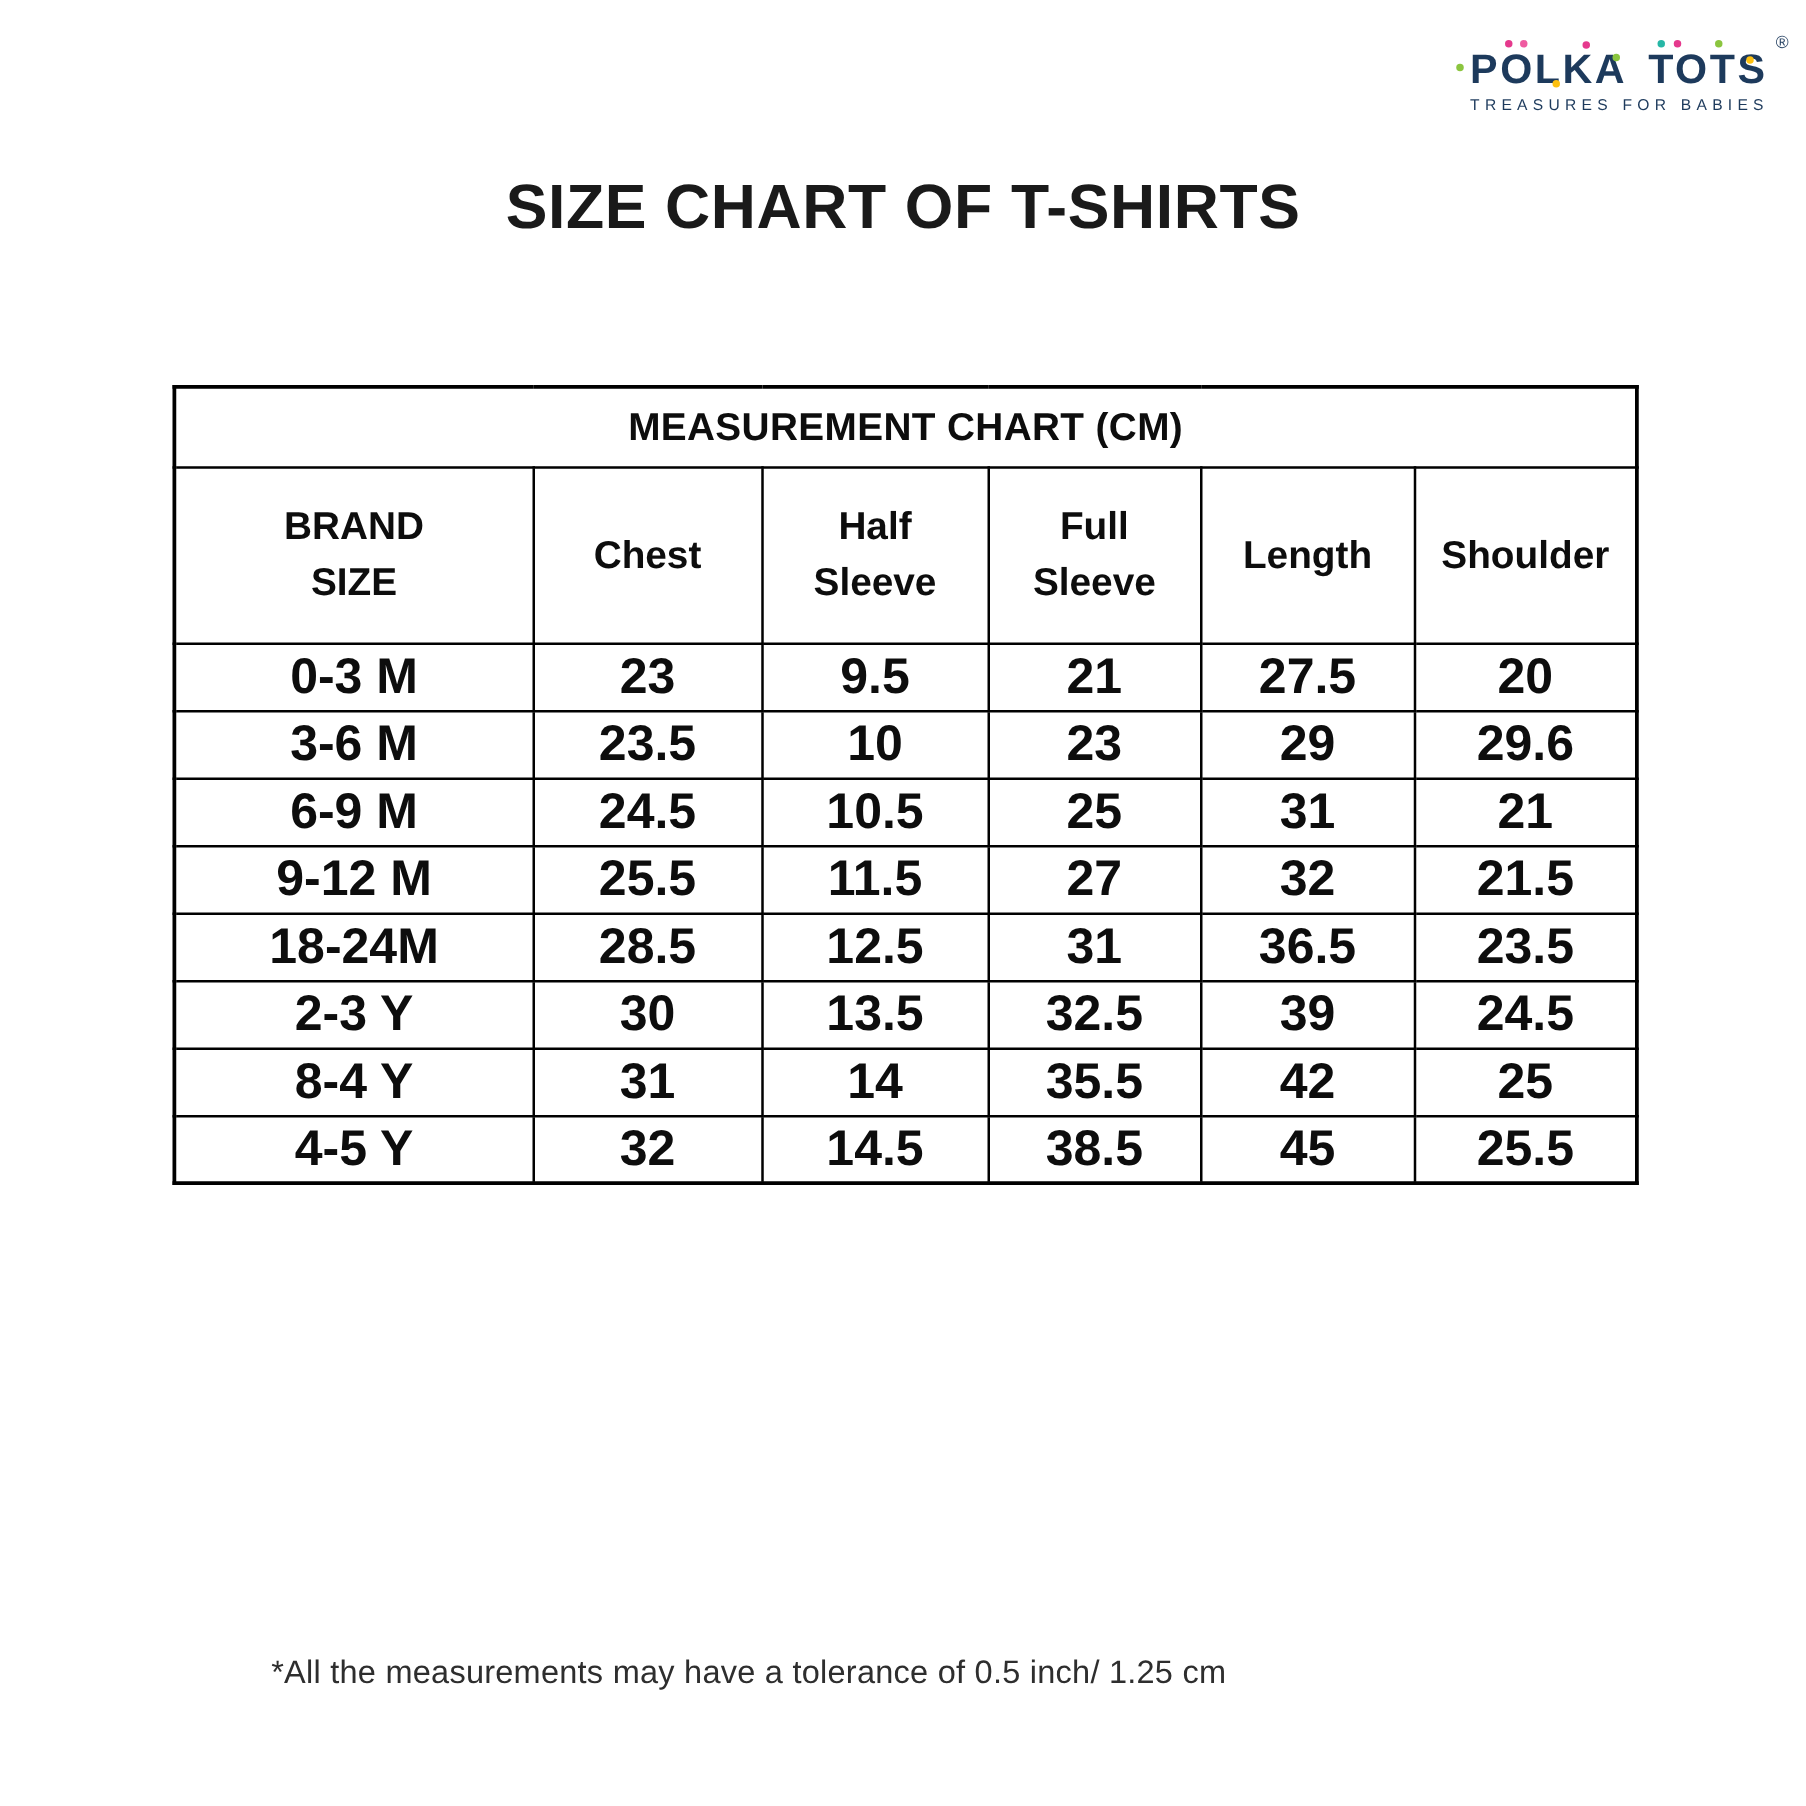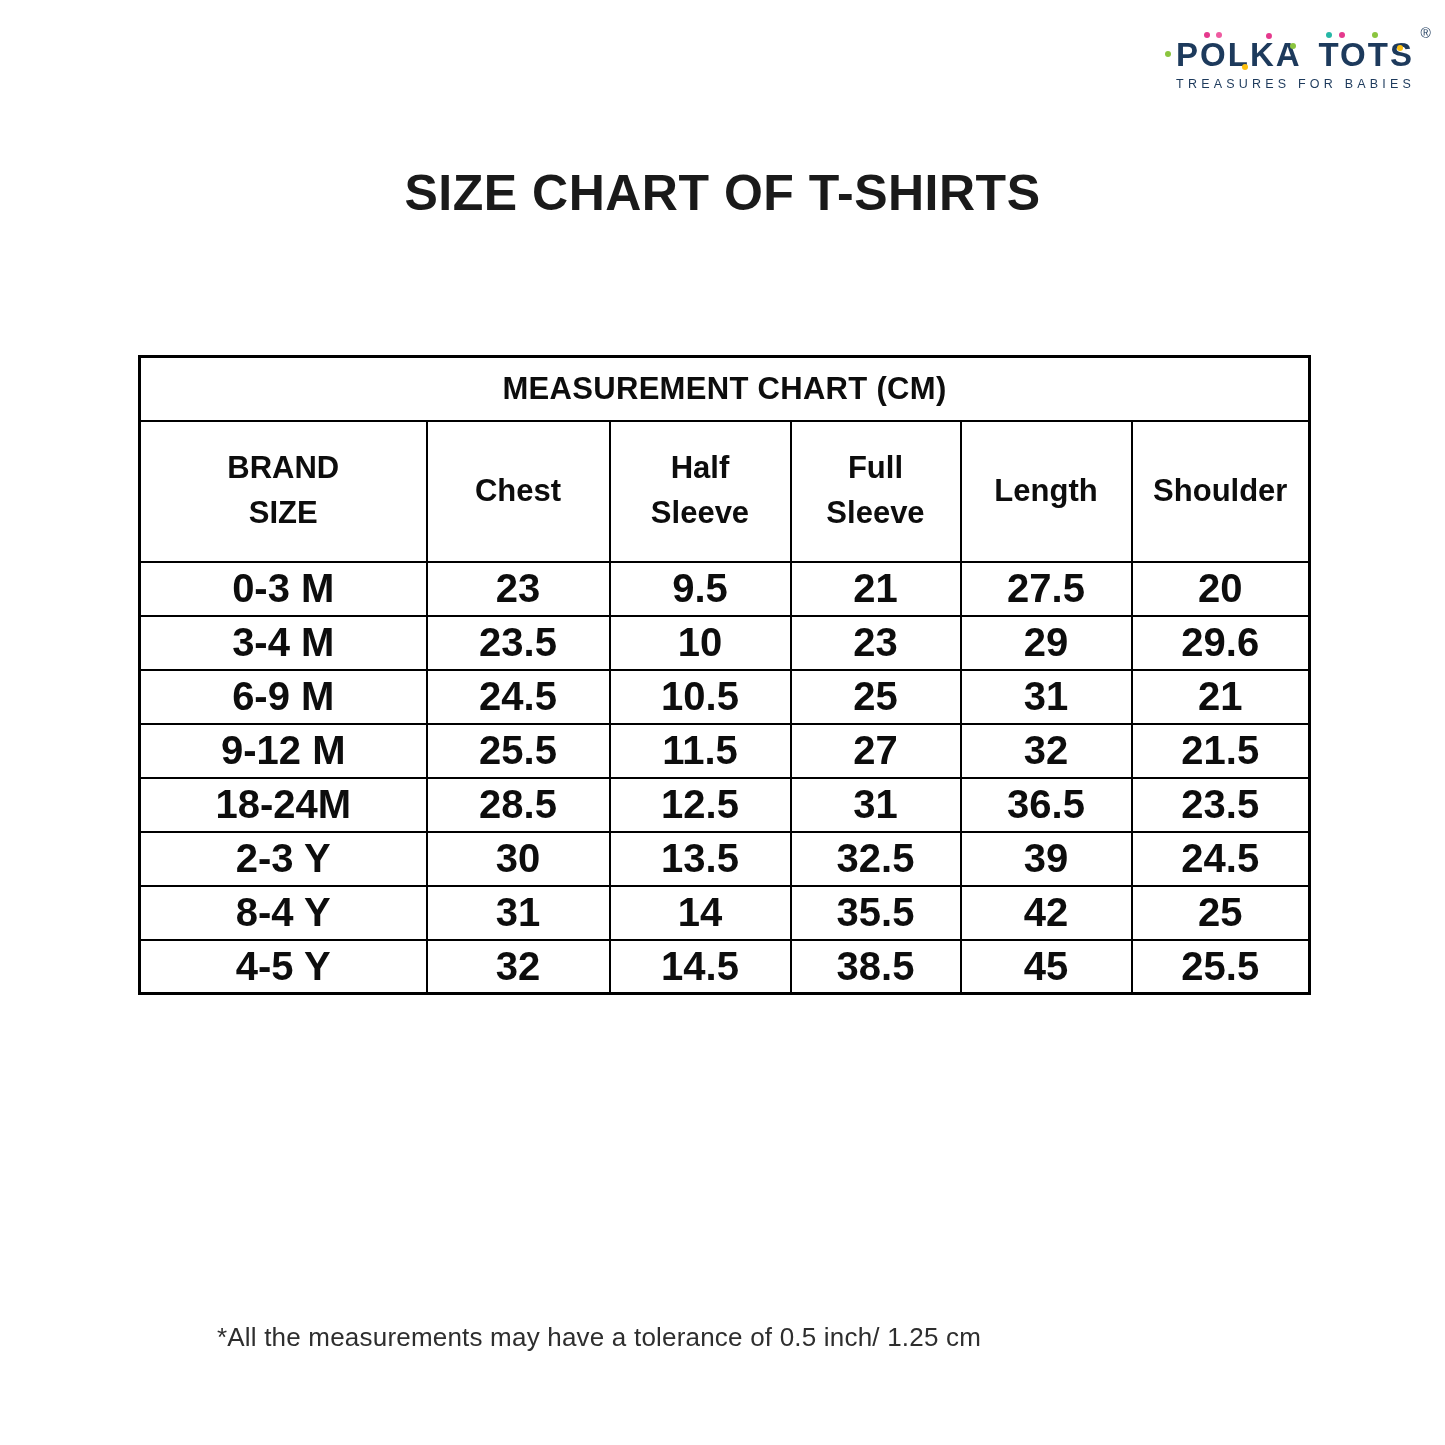--- a/index.html
+++ b/index.html
@@ -36,33 +36,33 @@
   .d9 {left:196px; top:-2px; background:#8bc53f;}
   .d10{left:221px; top:11px; background:#fdc010;}
   .logo-tagline {
     margin-top:6px;
     font-size:12.5px; font-weight:400; color:#1d3a5c;
     letter-spacing:4.2px; white-space:nowrap;
   }
 
   
   .title {
-    position:absolute; top:168px; left:0; width:1445px;
+    position:absolute; top:140px; left:0; width:1445px;
     text-align:center;
     font-size:50px; line-height:50px; font-weight:700;
     letter-spacing:0.5px; color:#1a1a1a;
   }
 
   
   .size-table {
     position:absolute; left:138px; top:308px;
     width:1170px;
     border-collapse:collapse; table-layout:fixed;
     border:3px solid #000;
-    text-align:center; color:#0d0d0d;margin-top:47px;
+    text-align:center; color:#0d0d0d;
   }
   .size-table th, .size-table td {
     border:2px solid #000;
     vertical-align:middle;
     padding:0;
   }
   .caption-row th { height:64px; font-size:31px; font-weight:700; letter-spacing:0.3px; }
   .header-row th {
     height:141px; font-size:31px; font-weight:700;
     line-height:1.45; white-space:pre-line;
@@ -130,21 +130,21 @@
     <tbody>
       <tr>
         <td>0-3 M</td>
         <td>23</td>
         <td>9.5</td>
         <td>21</td>
         <td>27.5</td>
         <td>20</td>
       </tr>
       <tr>
-        <td>3-4 M</td>
+        <td>3-6 M</td>
         <td>23.5</td>
         <td>10</td>
         <td>23</td>
         <td>29</td>
         <td>29.6</td>
       </tr>
       <tr>
         <td>6-9 M</td>
         <td>24.5</td>
         <td>10.5</td>

